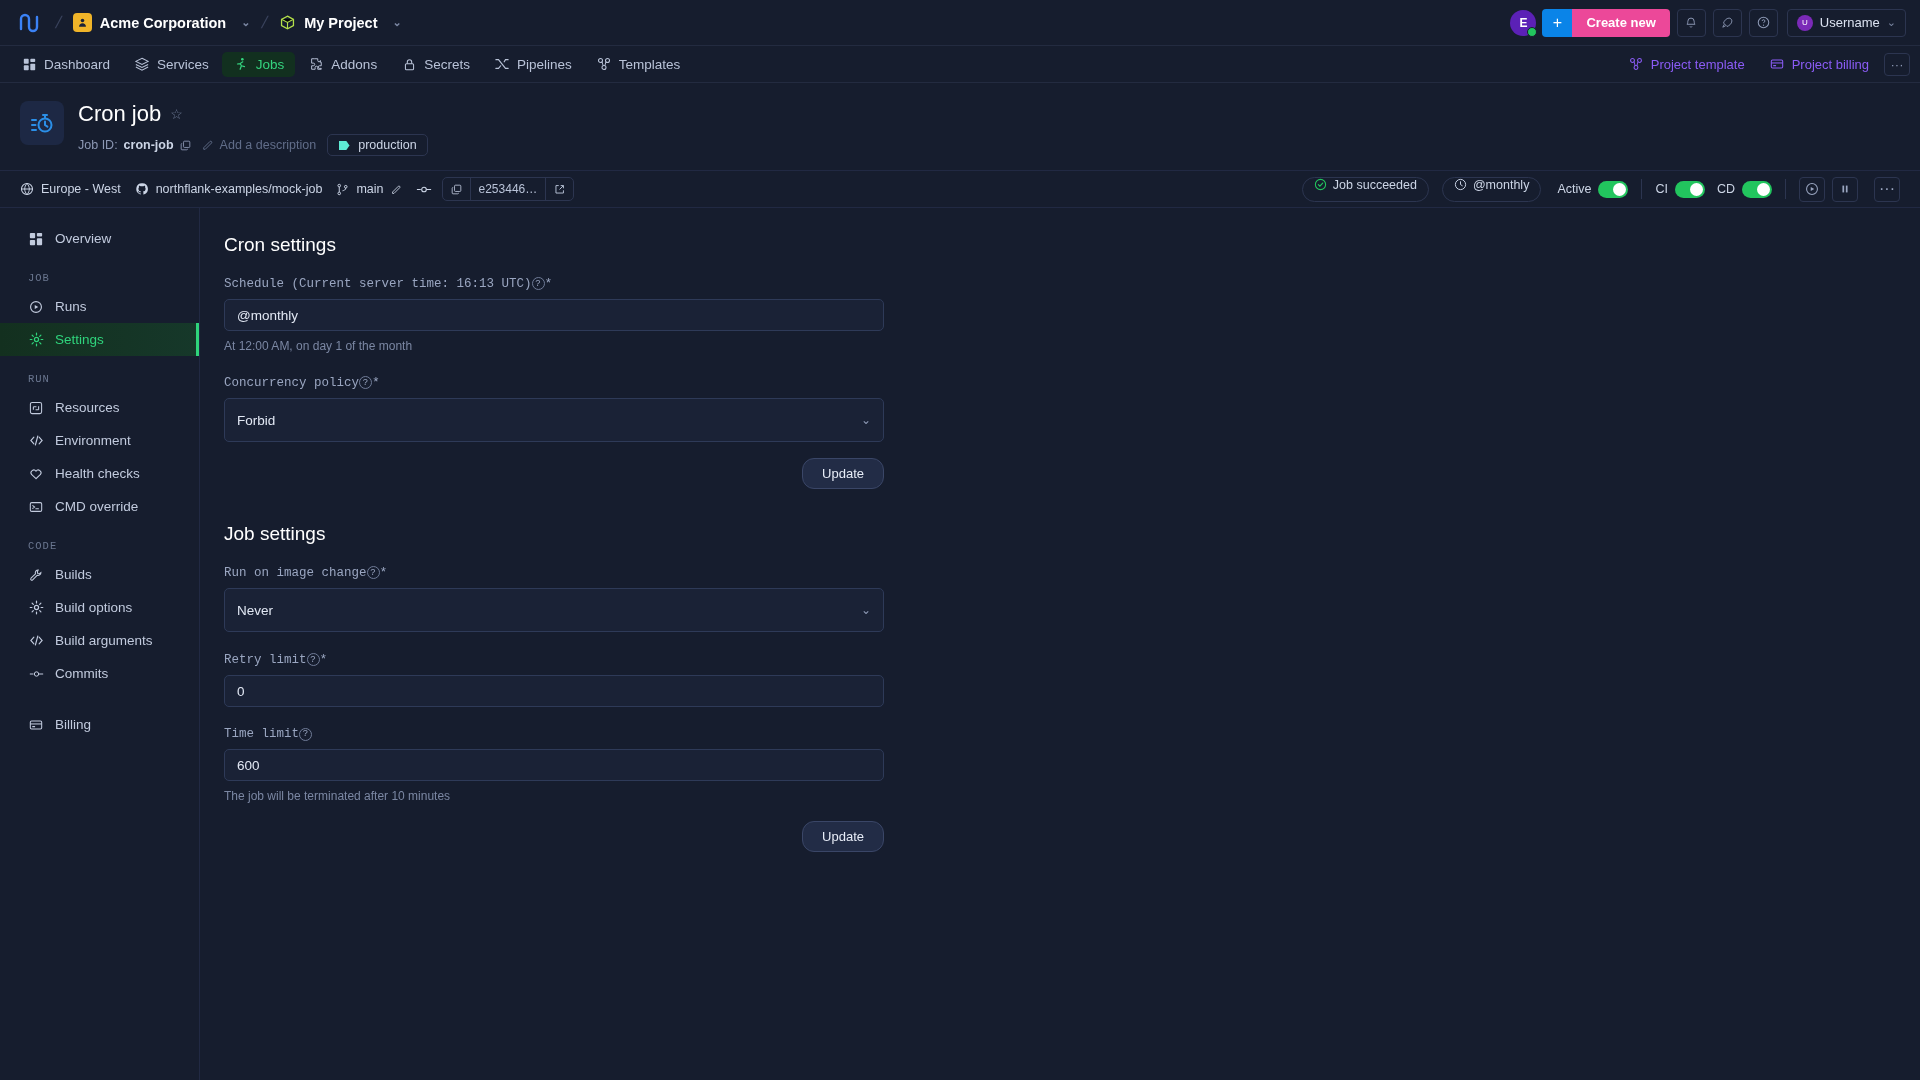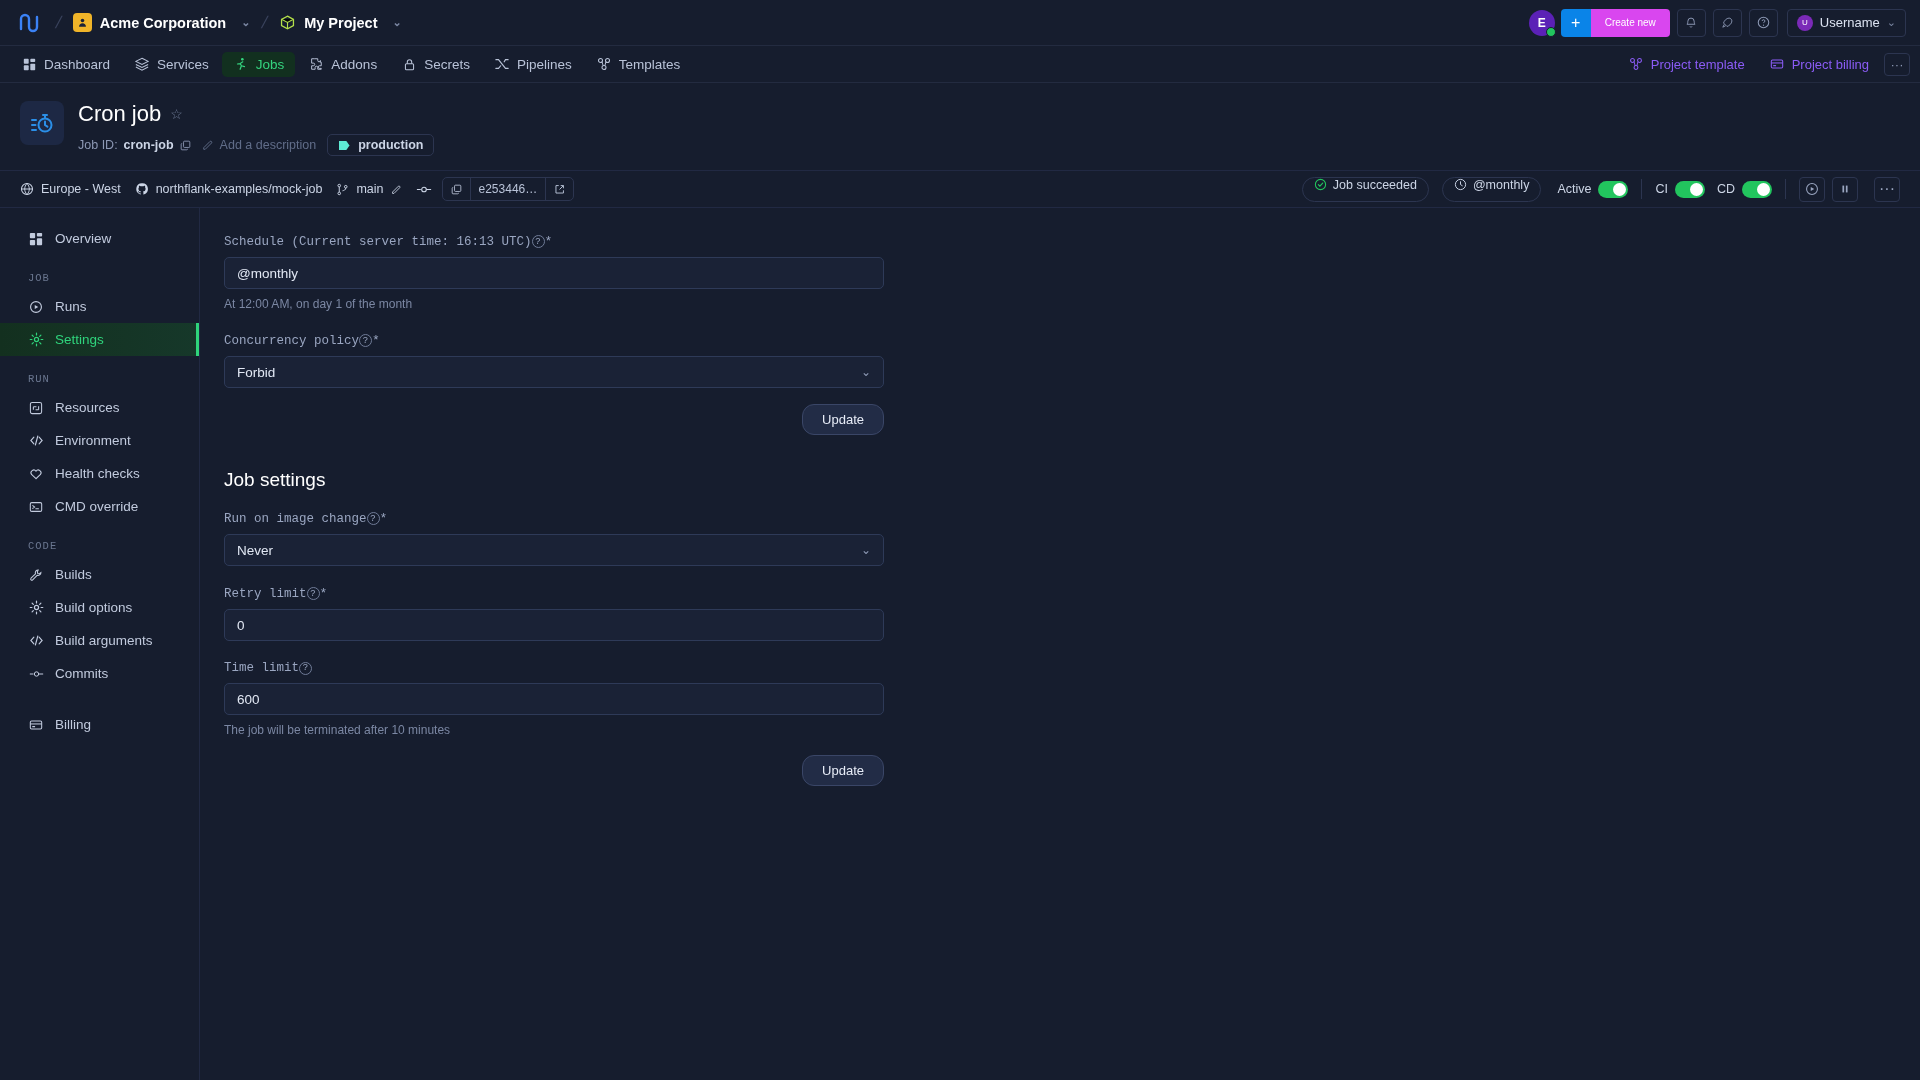--- a/index.html
+++ b/index.html
@@ -30,21 +30,21 @@
     display: flex; align-items: center; justify-content: center; position: relative;
     margin-right: 6px;
   }
   .avatar-e:after {
     content: ""; position: absolute; right: -1px; bottom: -1px;
     width: 8px; height: 8px; border-radius: 50%; background: #22c55e;
     border: 1.5px solid #161d2e;
   }
   .createnew { display: flex; height: 28px; border-radius: 4px; overflow: hidden; }
   .cn-plus { background: #0a84e8; width: 30px; display: flex; align-items: center; justify-content: center; color: #fff; font-size: 16px; }
-  .cn-txt { background: #d946ef; color: #fff; font-size: 10px; font-weight: normal; display: flex; align-items: center; padding: 0 14px; }
+  .cn-txt { background: #ec4899; color: #fff; font-size: 13px; font-weight: bold; display: flex; align-items: center; padding: 0 14px; }
   .ibtn {
     width: 29px; height: 28px; border: 1px solid #2c3550; border-radius: 4px;
     display: flex; align-items: center; justify-content: center;
     color: #8d99b5; margin-left: 7px;
   }
   .userbox {
     display: flex; align-items: center; gap: 7px; height: 28px;
     border: 1px solid #2c3550; border-radius: 4px; padding: 0 9px; margin-left: 9px;
   }
   .user-av { width: 16px; height: 16px; border-radius: 50%; background: #7b2ab8; color: #fff; font-size: 8px; display: flex; align-items: center; justify-content: center; }
@@ -74,21 +74,21 @@
   .title-row { display: flex; align-items: center; gap: 9px; }
   .title-txt { font-size: 22px; color: #ffffff; }
   .star { color: #6f7b97; font-size: 14px; }
   .meta-row { display: flex; align-items: center; gap: 11px; margin-top: 7px; }
   .meta { font-size: 12.5px; color: #8d99b5; display: flex; align-items: center; gap: 6px; }
   .meta b { color: #ccd5e6; font-weight: bold; }
   .meta.faded { color: #616d89; }
   .envbadge {
     display: flex; align-items: center; gap: 7px;
     border: 1px solid #2c3550; border-radius: 5px; padding: 3px 10px;
-    font-size: 12.5px; color: #ccd5e6; font-weight: bold;
+    font-size: 12.5px; color: #ccd5e6;
   }
 
   
   .statusbar {
     height: 38px; display: flex; align-items: center; padding: 0 20px;
     border-top: 1px solid #212943; border-bottom: 1px solid #212943;
   }
   .sb-item { display: flex; align-items: center; gap: 7px; font-size: 12.5px; color: #ccd5e6; margin-right: 14px; }
   .sb-seg {
     display: flex; align-items: center; border: 1px solid #2c3550; border-radius: 5px; overflow: hidden; height: 24px;
@@ -137,21 +137,21 @@
     font-size: 12.5px; color: #9aa6c1; margin-bottom: 8px;
     display: flex; align-items: center; 
   }
   .q { display:inline-flex; align-items:center; justify-content:center; width:13px; height:13px; border:1px solid #6f7b97; border-radius:50%; font-size:9px; color:#9aa6c1; }
   .req { color: #9aa6c1; font-size: 13px; }
   .input {
     height: 32px; background: #1a2236; border: 1px solid #2e3a58; border-radius: 5px;
     display: flex; align-items: center; padding: 0 12px; font-size: 13.5px; color: #e2e8f4;
   }
   .select {
-    height: 32px; background: #1a2236; border: 1px solid #2e3a58; border-radius: 5px;
+    height: 44px; background: #1a2236; border: 1px solid #2e3a58; border-radius: 5px;
     display: flex; align-items: center; justify-content: space-between;
     padding: 0 12px; font-size: 13.5px; color: #e2e8f4;
   }
   .hint { font-size: 12px; color: #7b87a3; margin-top: 8px; }
   .btnrow { width: 660px; display: flex; justify-content: flex-end; margin-top: 14px; }
   .update-btn {
     background: #222c46; border: 1px solid #3a4straightforward; border: 1px solid #3a4667;
     border-radius: 12px; color: #e7ecf7; font-size: 13px; padding: 7px 19px;
   }
   svg { display: block; }
@@ -576,20 +576,21 @@
             <path d="M1.5 6.8h13" stroke="currentColor" stroke-width="1.2"></path>
             <rect x="3.6" y="9" width="3.4" height="1.5" rx=".6" fill="currentColor"></rect>
           </svg>
         </span>
       <span>Billing</span>
     </div>
   </div>
 
   <div class="main">
 
+    <div class="sec-title">Cron settings</div>
 
     <div class="field">
       <div class="flabel">
         <span>Schedule (Current server time: 16:13 UTC)</span>
         <span class="q">?</span>
         <span class="req">*</span>
       </div>
       <div class="input">@monthly</div>
       <div class="hint">At 12:00 AM, on day 1 of the month</div>
     </div>

